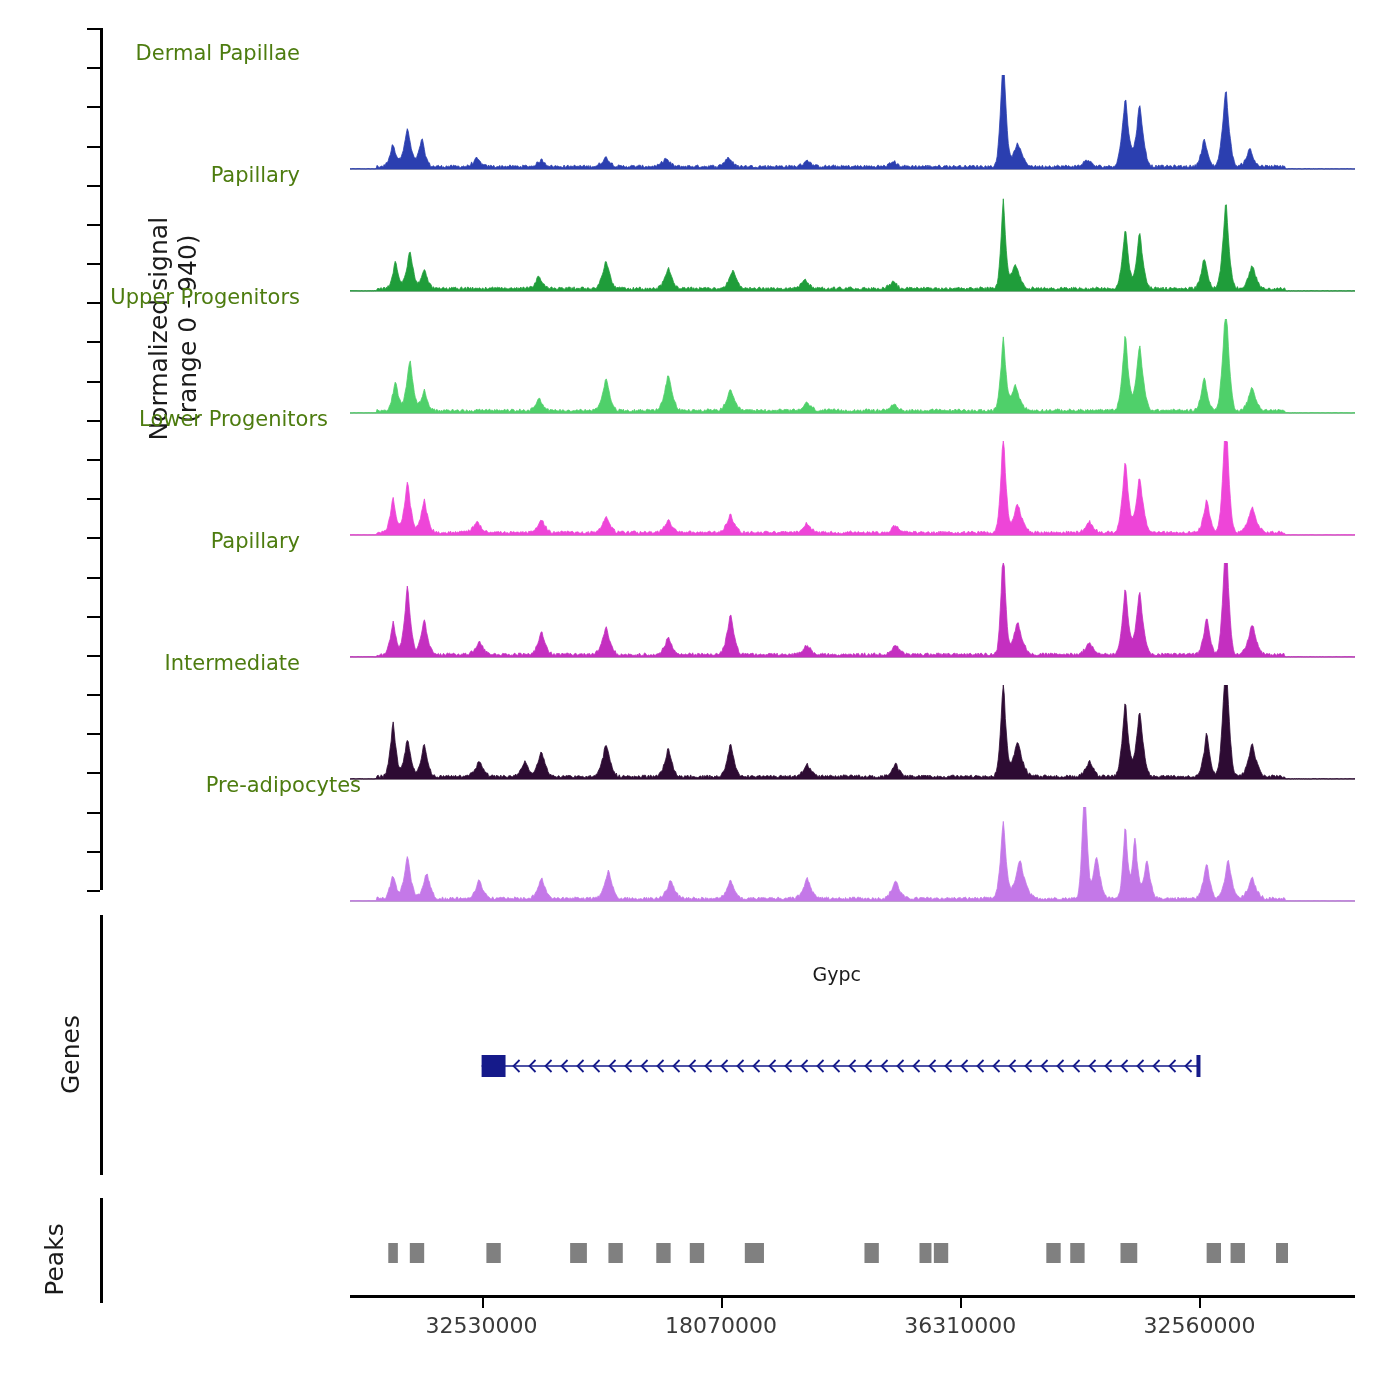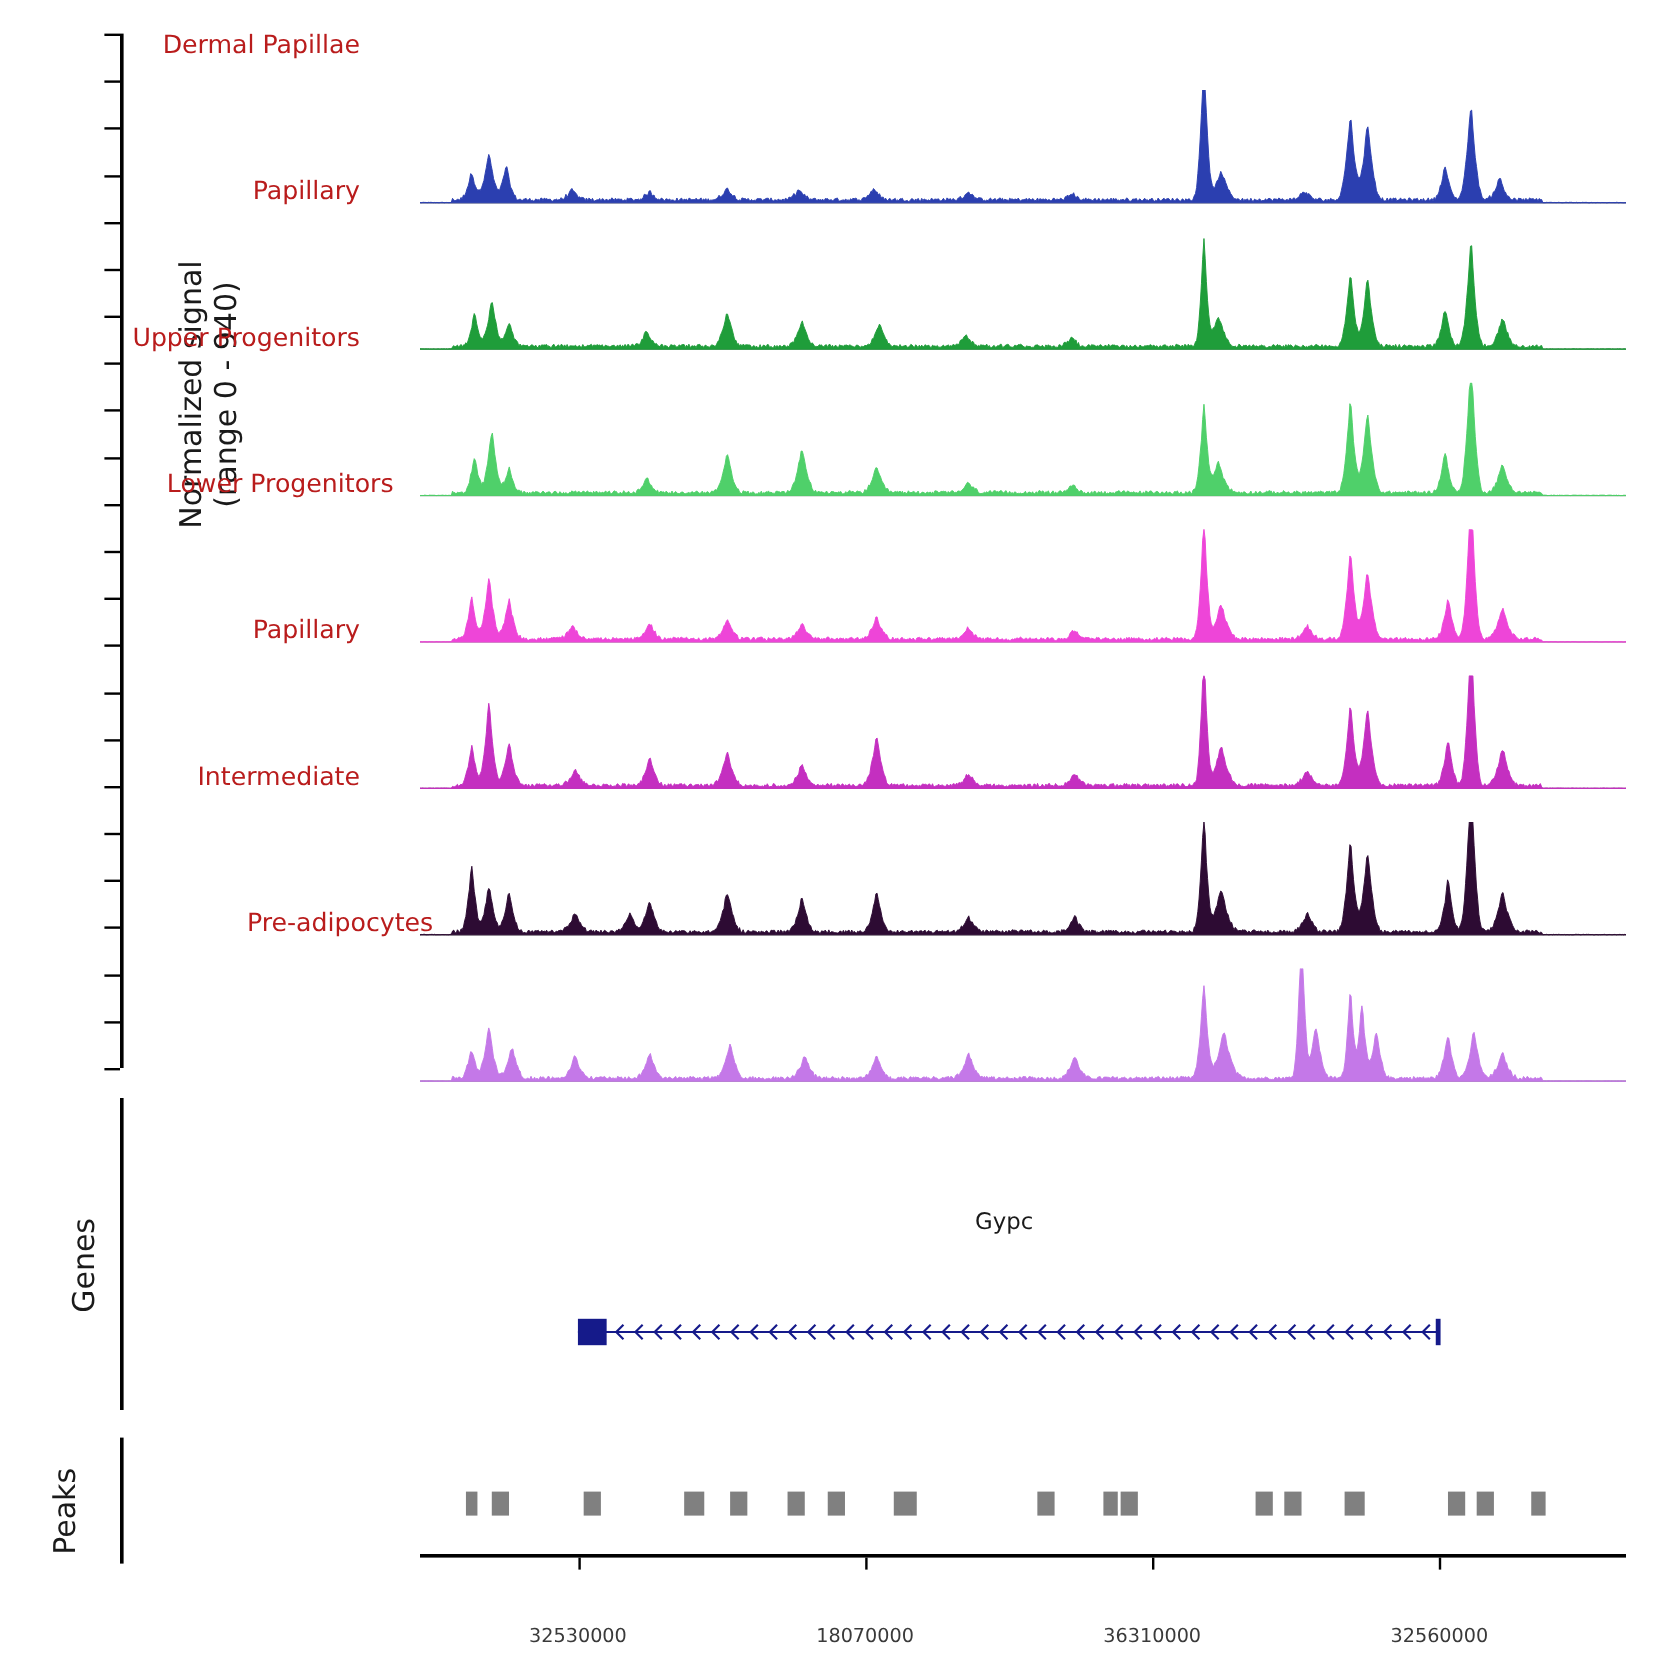--- a/index.html
+++ b/index.html
@@ -41,46 +41,46 @@
   .spine{position:absolute;background:#000;width:3px;}
 
   .tick{position:absolute;background:#000;height:2px;width:13px;left:-13px;}
 
   
   .tracks{position:absolute;left:100px;top:20px;width:1270px;height:870px;}
   .track{position:absolute;left:0;width:1270px;}
   .track-name{
     position:absolute;
     font-size:21px;
-    color:#b91c1c;
+    color:#4d7c0f;
     white-space:nowrap;
     text-align:left;
-  }
-
-  
-  .genes-panel{position:absolute;left:100px;top:912px;width:1270px;height:260px;text-decoration:underline;}
+    margin-top:16px;
+  }
+
+  
+  .genes-panel{position:absolute;left:100px;top:868px;width:1270px;height:260px;text-decoration:underline;}
   .gene-label{
     position:absolute;
     font-size:19px;
     color:#1a1a1a;
     white-space:nowrap;
   }
 
   
   .peaks-panel{position:absolute;left:100px;top:1195px;width:1270px;height:110px;}
 
   
   .xaxis{position:absolute;left:100px;top:1295px;width:1270px;height:30px;}
   .xtick-label{
     position:absolute;
-    font-size:16px;
+    font-size:22px;
     color:#3a3a3a;
     transform:translateX(-50%);
     white-space:nowrap;
-    margin-top:40px;
   }
   .xaxis-title{
     position:absolute;
     left:0;right:0;
     top:1348px;
     text-align:center;
     font-size:28px;
     color:#1a1a1a;
   }
   .xaxis-title-inner{display:inline-block;margin-left:240px;}

